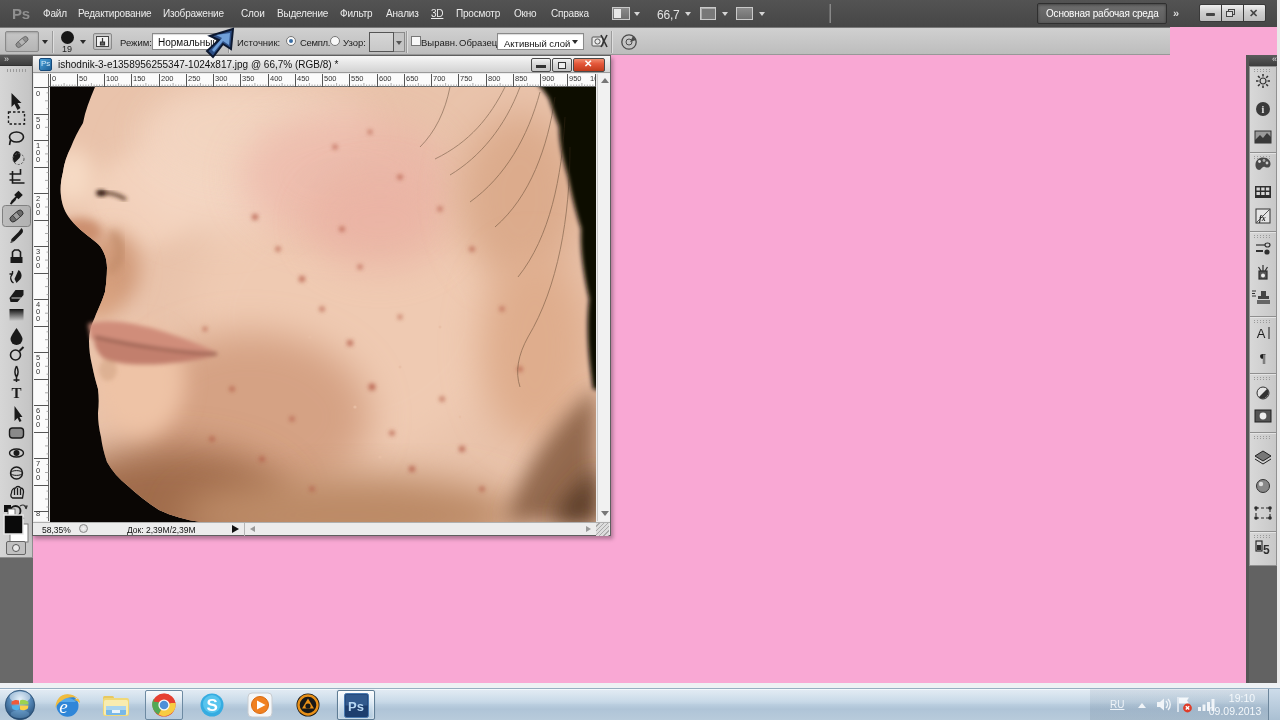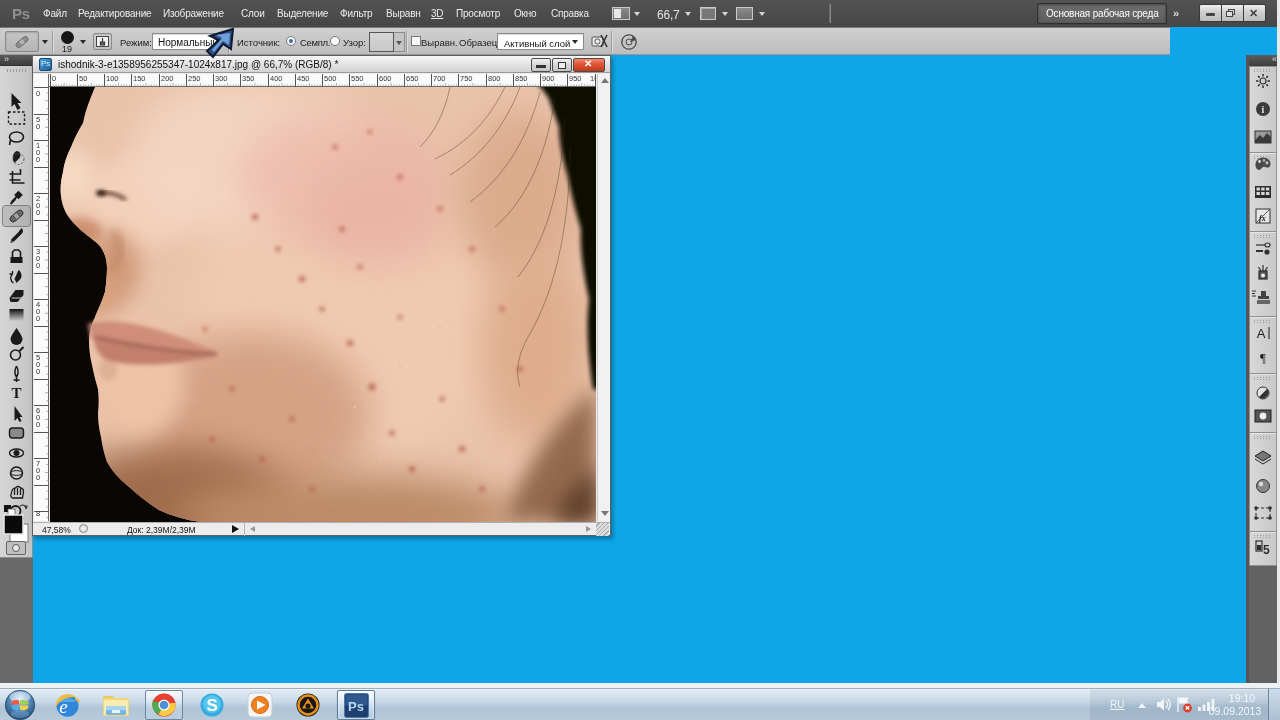--- a/index.html
+++ b/index.html
@@ -1,17 +1,17 @@
 <!DOCTYPE html>
 <html><head>
 <meta charset="utf-8">
 <style>
   * { margin:0; padding:0; box-sizing:border-box; }
   html,body { width:1280px; height:720px; overflow:hidden; font-family:"Liberation Sans", sans-serif; }
-  #root { position:absolute; left:0; top:0; width:1280px; height:720px; background:#0ea5e9;padding-left:36px; }
+  #root { position:absolute; left:0; top:0; width:1280px; height:720px; background:#f9a8d4;padding-left:36px; }
   .abs { position:absolute; }
 
   
   #menubar { left:0; top:0; width:1277px; height:27px;
     background:linear-gradient(#535353,#464646); color:#ececec; font-size:10px; letter-spacing:-0.2px; }
   #pslogo { left:12px; top:5px; font-size:15px; color:#8f8f8f; font-weight:bold; }
   .menuitem { top:8px; }
 
   
   #optionsbar { left:0; top:27px; width:1170px; height:28px;
@@ -64,21 +64,21 @@
 <div id="root">
 
   <div id="menubar" class="abs">
     <span id="pslogo" class="abs">Ps</span>
     <span class="abs menuitem" style="left:43px;">Файл</span>
     <span class="abs menuitem" style="left:78px;">Редактирование</span>
     <span class="abs menuitem" style="left:163px;">Изображение</span>
     <span class="abs menuitem" style="left:241px;">Слои</span>
     <span class="abs menuitem" style="left:277px;">Выделение</span>
     <span class="abs menuitem" style="left:340px;">Фильтр</span>
-    <span class="abs menuitem" style="left:386px;">Выравн</span>
+    <span class="abs menuitem" style="left:386px;">Анализ</span>
     <span class="abs menuitem" style="left:431px;text-decoration:underline;">3D</span>
     <span class="abs menuitem" style="left:456px;">Просмотр</span>
     <span class="abs menuitem" style="left:514px;">Окно</span>
     <span class="abs menuitem" style="left:551px;">Справка</span>
 
     <span class="abs" style="left:612px;top:7px;width:18px;height:13px;border:1px solid #c9c9c9;background:linear-gradient(#8b8b8b,#6f6f6f);"></span>
     <span class="abs" style="left:614px;top:9px;width:7px;height:9px;background:#e8e8e8;"></span>
     <span class="abs darr" style="left:634px;top:12px;border-top-color:#d5d5d5;"></span>
     <span class="abs" style="left:657px;top:8px;font-size:12px;color:#e2e2e2;">66,7</span>
     <span class="abs darr" style="left:685px;top:12px;border-top-color:#d5d5d5;"></span>
@@ -613,21 +613,21 @@
         </g>
       </svg>
     </div>
 
     <div id="vscroll" class="abs">
       <span class="abs" style="left:3px;top:4px;width:0;height:0;border-left:4px solid transparent;border-right:4px solid transparent;border-bottom:5px solid #777;"></span>
       <span class="abs" style="left:3px;top:437px;width:0;height:0;border-left:4px solid transparent;border-right:4px solid transparent;border-top:5px solid #777;"></span>
     </div>
 
     <div id="statusbar" class="abs">
-      <span class="abs" style="left:9px;top:2px;">47,58%</span>
+      <span class="abs" style="left:9px;top:2px;">58,35%</span>
       <span class="abs" style="left:46px;top:1px;width:9px;height:9px;border-radius:50%;border:1px solid #888;background:radial-gradient(#f5f5f5,#cfcfcf);"></span>
       <span class="abs" style="left:94px;top:2px;">Док: 2,39М/2,39М</span>
       <span class="abs" style="left:199px;top:2px;width:0;height:0;border-top:4.5px solid transparent;border-bottom:4.5px solid transparent;border-left:7px solid #111;"></span>
       <span class="abs" style="left:211px;top:0;width:1px;height:13px;background:#b5b5b5;"></span>
       <span class="abs" style="left:217px;top:3px;width:0;height:0;border-top:3.5px solid transparent;border-bottom:3.5px solid transparent;border-right:5px solid #999;"></span>
       <span class="abs" style="left:553px;top:3px;width:0;height:0;border-top:3.5px solid transparent;border-bottom:3.5px solid transparent;border-left:5px solid #999;"></span>
       <span class="abs" style="left:563px;top:0px;width:13px;height:13px;background:repeating-linear-gradient(135deg,#ddd 0 2px,#aaa 2px 3px);"></span>
     </div>
   </div>
 

